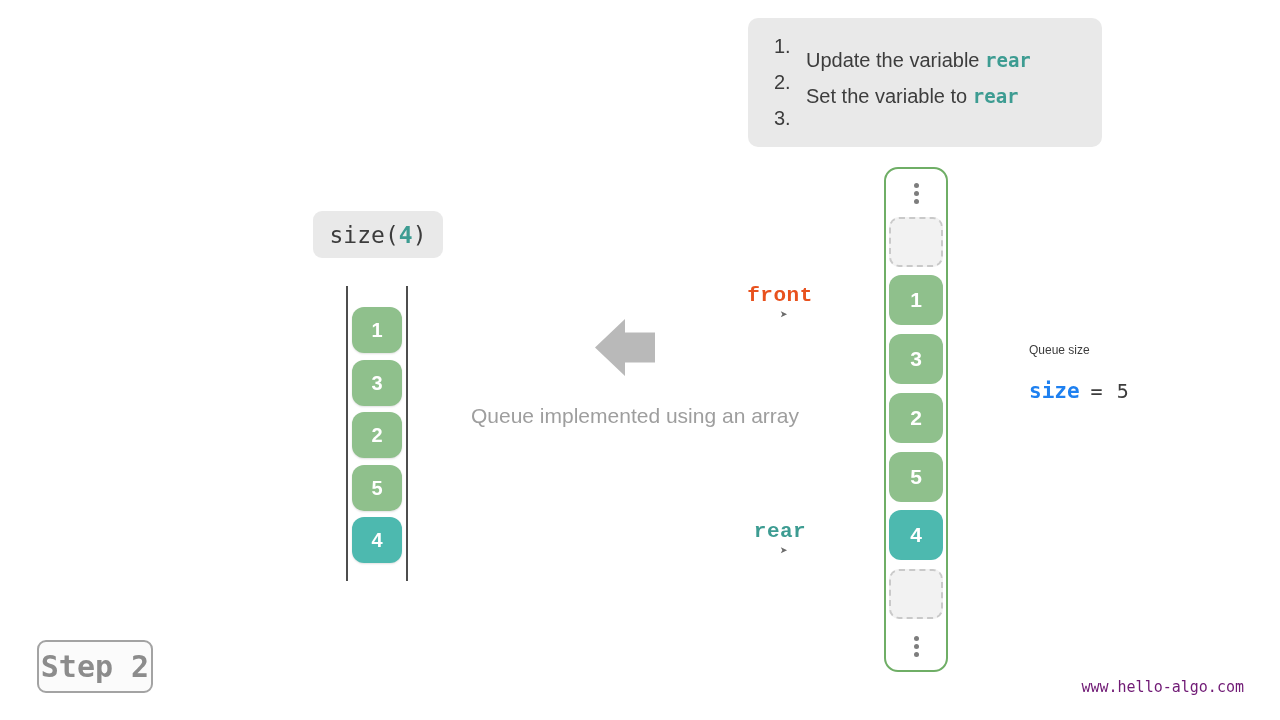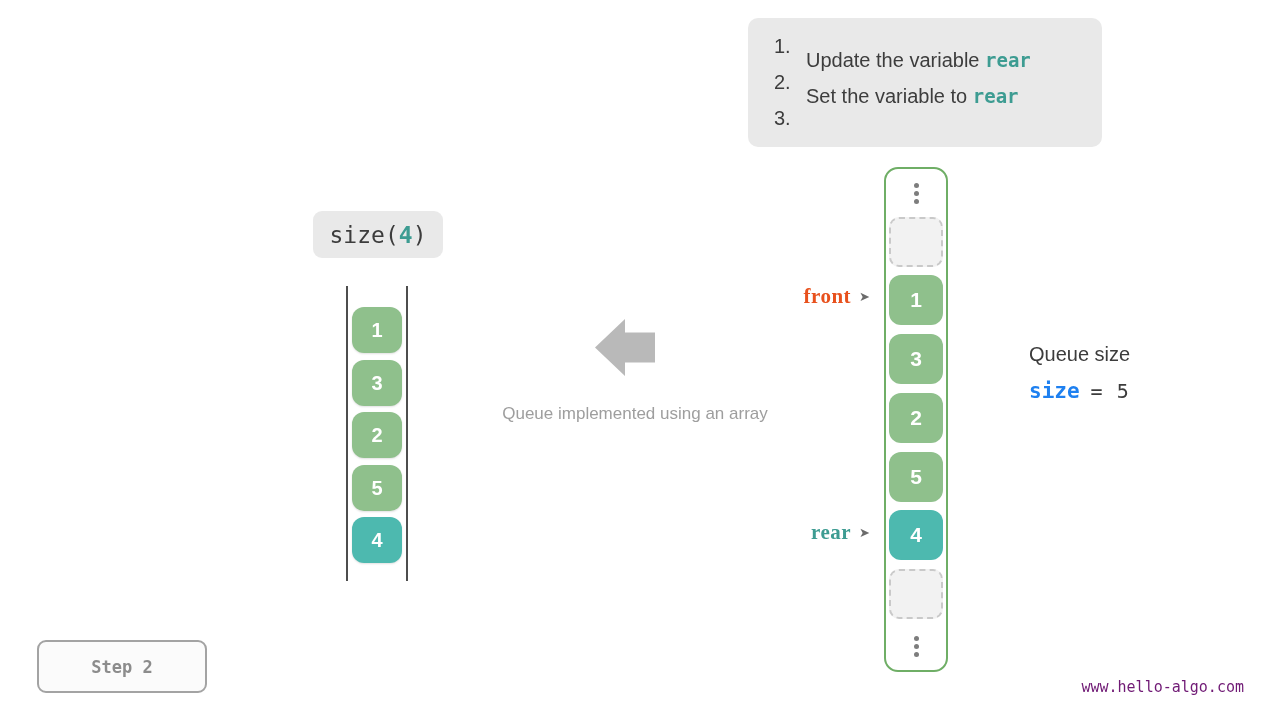--- a/index.html
+++ b/index.html
@@ -40,21 +40,21 @@
     color:#fff;font-size:20px;font-weight:bold;
     box-shadow:0 1px 2px rgba(0,0,0,0.12);
   }
   .green{background:#8fc08c;}
   .teal{background:#4db9af;}
 
   
   .big-arrow{position:absolute;left:595px;top:319px;}
   .caption{
     position:absolute;left:435px;top:404px;width:400px;text-align:center;
-    font-size:17px;color:#9e9e9e;
+    font-size:21px;color:#9e9e9e;
   }
 
   
   .array-box{
     position:absolute;left:884px;top:167px;width:64px;height:505px;
     box-sizing:border-box;border:2px solid #6fae66;border-radius:14px;background:#fff;
   }
   .vdots{position:absolute;left:0;width:60px;display:flex;flex-direction:column;align-items:center;gap:3px;}
   .vdots i{width:5px;height:5px;border-radius:50%;background:#7d7d7d;}
   .vdots.top{top:14px;}
@@ -62,42 +62,42 @@
   .arr-cell{
     position:absolute;left:3px;width:54px;height:50px;border-radius:12px;
     display:flex;align-items:center;justify-content:center;
     color:#fff;font-size:21px;font-weight:bold;box-sizing:border-box;
   }
   .arr-cell.dashed{background:#f2f2f2;border:2px dashed #c9c9c9;border-radius:10px;}
 
   
   .ptr{
     position:absolute;width:180px;display:flex;align-items:center;justify-content:flex-end;
-    font-family:Liberation Serif, serif;font-weight:bold;font-size:21px;letter-spacing:0.5px;
+    font-family:Liberation Mono, monospace;font-weight:bold;font-size:21px;letter-spacing:0.5px;flex-direction:column;
   }
   .ptr .glyph{font-size:13px;color:#6b6b6b;margin-left:8px;letter-spacing:0;font-weight:normal;}
   .ptr-front{left:690px;top:284px;color:#e8511d;}
   .ptr-rear{left:690px;top:520px;color:#3d9c92;}
 
   
-  .qsize-title{position:absolute;left:1029px;top:343px;font-size:20px;color:#3c3c3c;}
+  .qsize-title{position:absolute;left:1029px;top:343px;font-size:12px;color:#3c3c3c;}
   .qsize-line{
     position:absolute;left:1029px;top:379px;display:flex;align-items:center;
     font-family:"DejaVu Sans Mono",monospace;font-size:20px;color:#3c3c3c;
   }
   .qsize-line .var{font-weight:bold;color:#1e80f0;font-size:21px;}
   .qsize-line .eq{margin-left:11px;}
   .qsize-line .val{margin-left:14px;}
 
   
   .step-box{
-    position:absolute;left:37px;top:640px;width:170px;height:53px;box-sizing:border-box;
+    position:absolute;left:37px;top:640px;width:116px;height:53px;box-sizing:border-box;
     background:#fbfbfb;border:2px solid #a3a3a3;border-radius:9px;
     display:flex;align-items:center;justify-content:center;
-    font-family:"DejaVu Sans Mono",monospace;font-weight:bold;font-size:17px;color:#8c8c8c;
+    font-family:"DejaVu Sans Mono",monospace;font-weight:bold;font-size:30px;color:#8c8c8c;
   }
 
   
   .watermark{
     position:absolute;left:1044px;top:678px;width:200px;text-align:right;
     font-family:"DejaVu Sans Mono",monospace;font-size:15px;color:#701a75;
   }
 </style>
 </head>
 <body>

